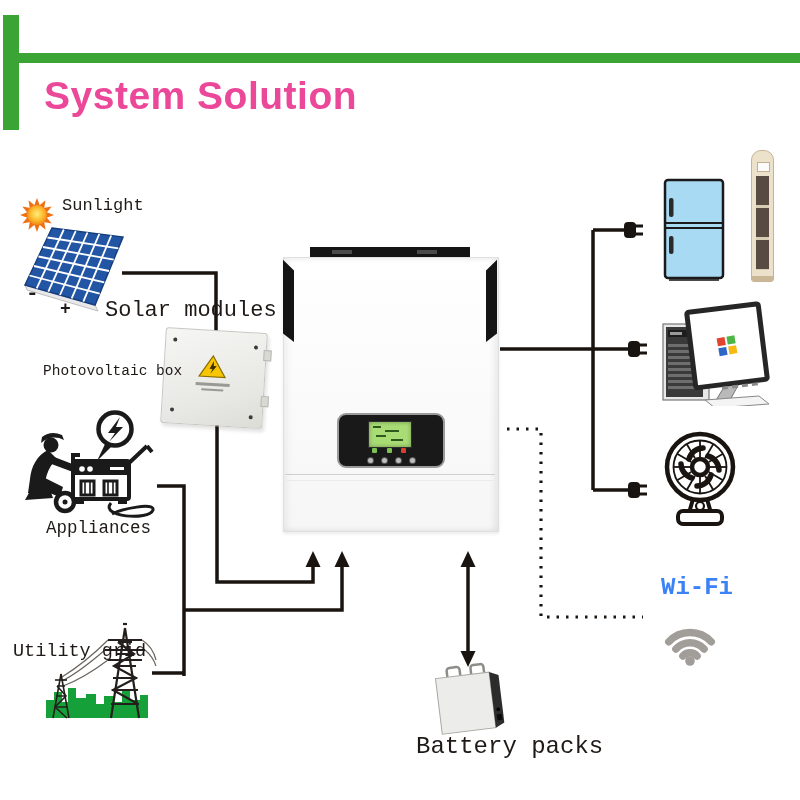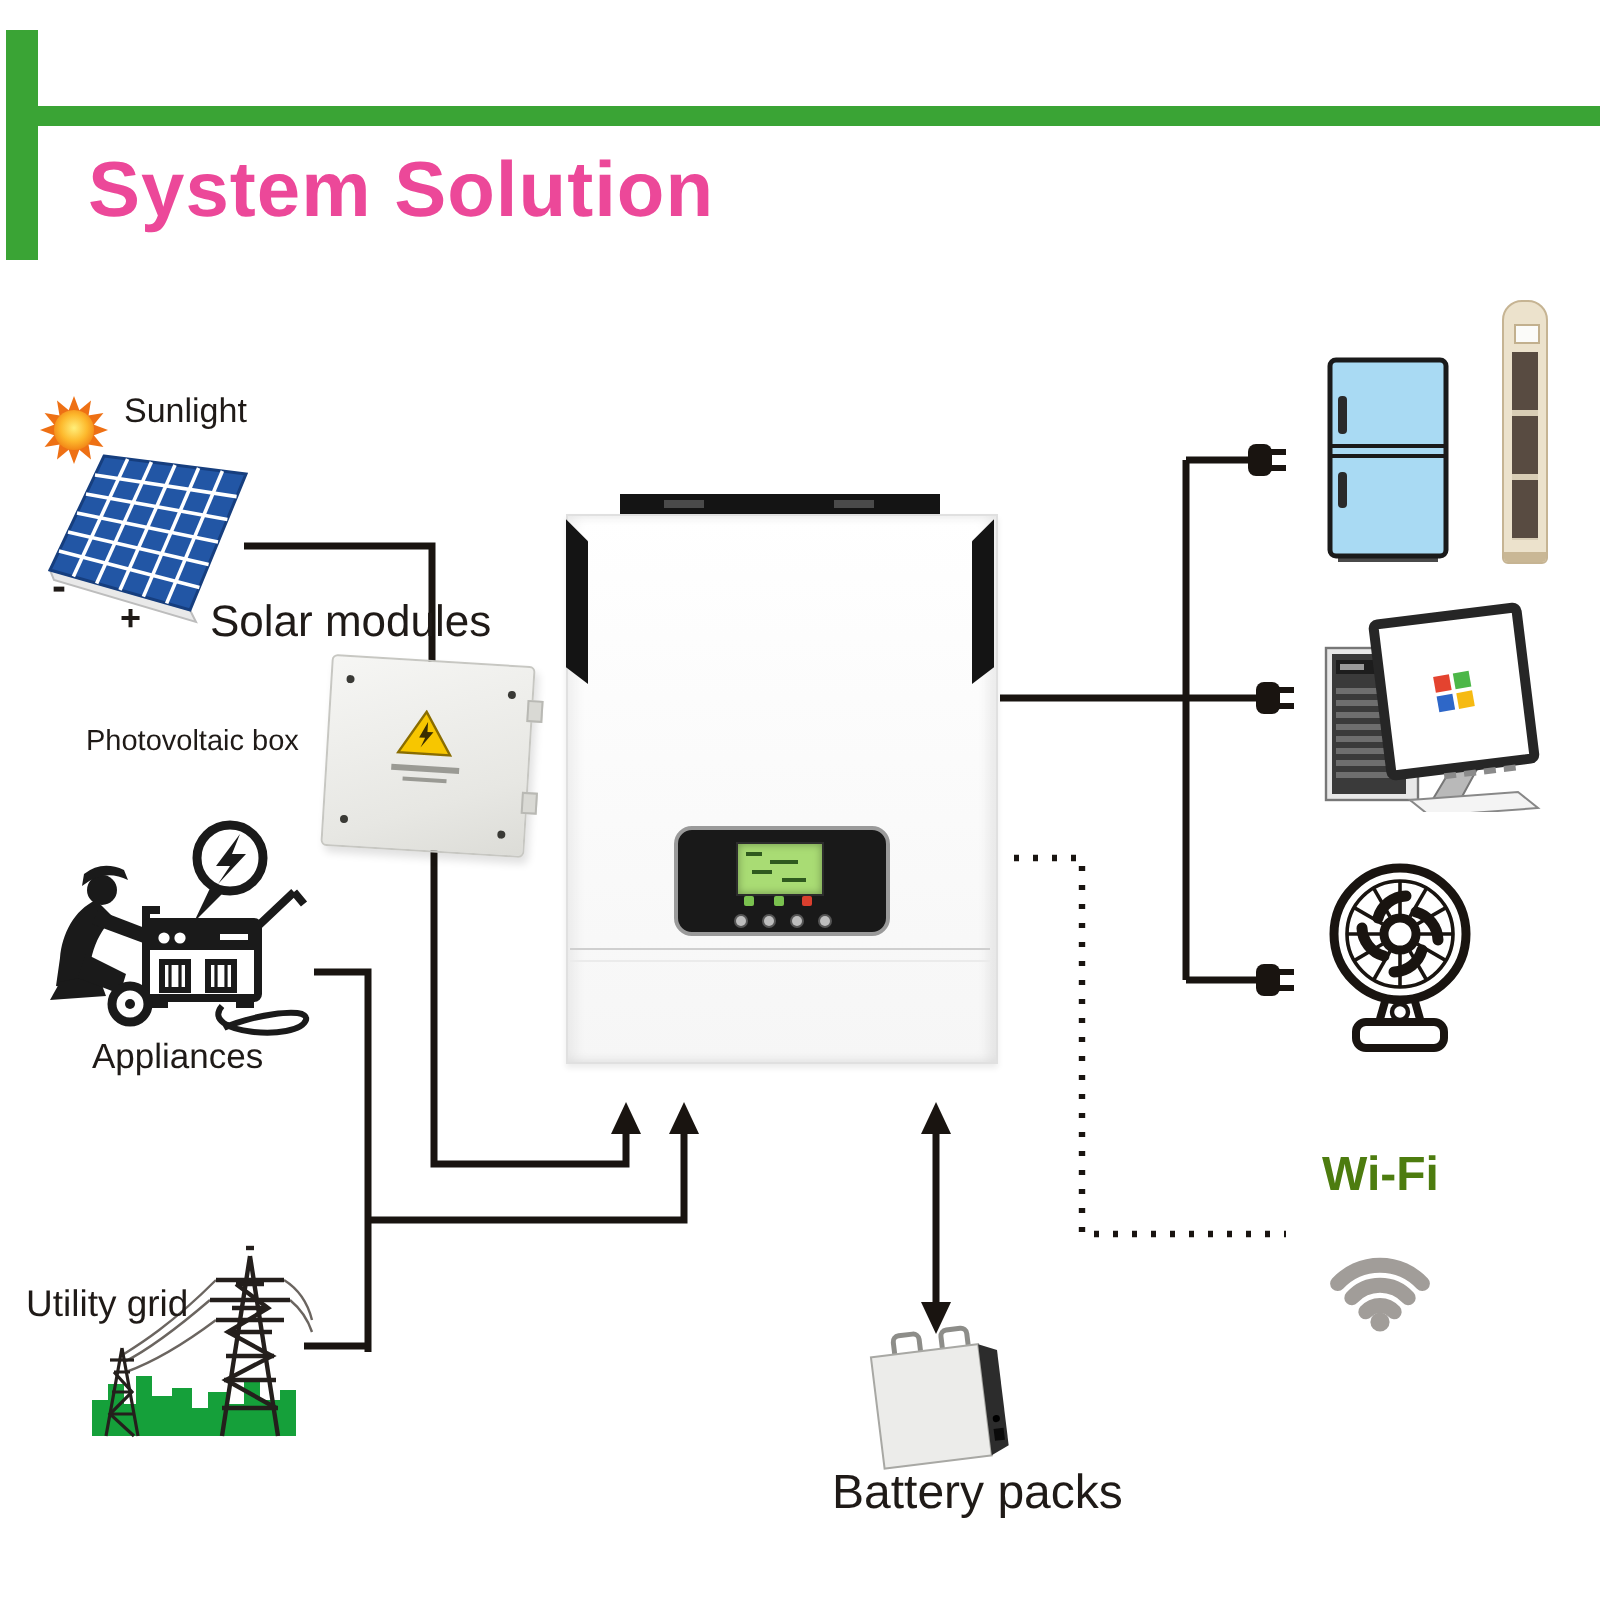--- a/index.html
+++ b/index.html
@@ -4,21 +4,21 @@
 <style>
   html,body{margin:0;padding:0;background:#fff;}
   #canvas{position:relative;width:800px;height:800px;background:#ffffff;overflow:hidden;
           font-family:"Liberation Sans",sans-serif;color:#1f1a17;}
   .abs{position:absolute;}
   
   .accent-vbar{left:3px;top:15px;width:16px;height:115px;background:#3aa435;}
   .accent-hline{left:19px;top:53px;width:781px;height:10px;background:#3aa435;}
   .page-title{left:44px;top:74px;font-size:39px;font-weight:700;color:#ec4899;letter-spacing:.5px;}
   
-  .lbl{white-space:nowrap;color:#1f1a17;}
+  .lbl{white-space:nowrap;color:#1f1a17;font-family:Liberation Mono, monospace;}
   
   .pvbox{left:163px;top:330px;width:100px;height:94px;transform:rotate(3.5deg);
          background:linear-gradient(160deg,#f6f6f4,#e7e7e3 70%,#dcdcd7);
          border:1px solid #c7c7c2;border-radius:3px;box-shadow:2px 3px 4px rgba(0,0,0,.12);}
   .pvbox .screw{position:absolute;width:4px;height:4px;border-radius:50%;background:#3a3a36;}
   .pvbox .tab{position:absolute;right:-6px;width:6px;height:9px;background:#d9d9d4;border:1px solid #b9b9b4;}
   .pvbox .tline{position:absolute;background:#9a9a94;}
   
   .inv-bracket{left:310px;top:247px;width:160px;height:11px;background:#141414;}
   .inv-slot{position:absolute;top:3px;width:20px;height:4px;background:#4a4a4a;}
@@ -333,16 +333,16 @@
     </g>
   </svg>
 
   <div class="abs lbl" style="left:62px;top:196px;font-size:17px">Sunlight</div>
   <div class="abs lbl" style="left:26px;top:282px;font-size:21px;font-weight:700">-</div>
   <div class="abs lbl" style="left:60px;top:299px;font-size:18px;font-weight:700">+</div>
   <div class="abs lbl" style="left:105px;top:298px;font-size:22px">Solar modules</div>
   <div class="abs lbl" style="left:43px;top:363px;font-size:14.5px">Photovoltaic box</div>
   <div class="abs lbl" style="left:46px;top:518px;font-size:17.5px">Appliances</div>
   <div class="abs lbl" style="left:13px;top:641px;font-size:18.5px">Utility grid</div>
-  <div class="abs lbl" style="left:661px;top:574px;font-size:24px;font-weight:700;color:#4d7c0f">Wi-Fi</div>
+  <div class="abs lbl" style="left:661px;top:574px;font-size:24px;font-weight:700;color:#3b82f6">Wi-Fi</div>
   <div class="abs lbl" style="left:416px;top:733px;font-size:24px">Battery packs</div>
 
 </div>
 
 </body></html>

